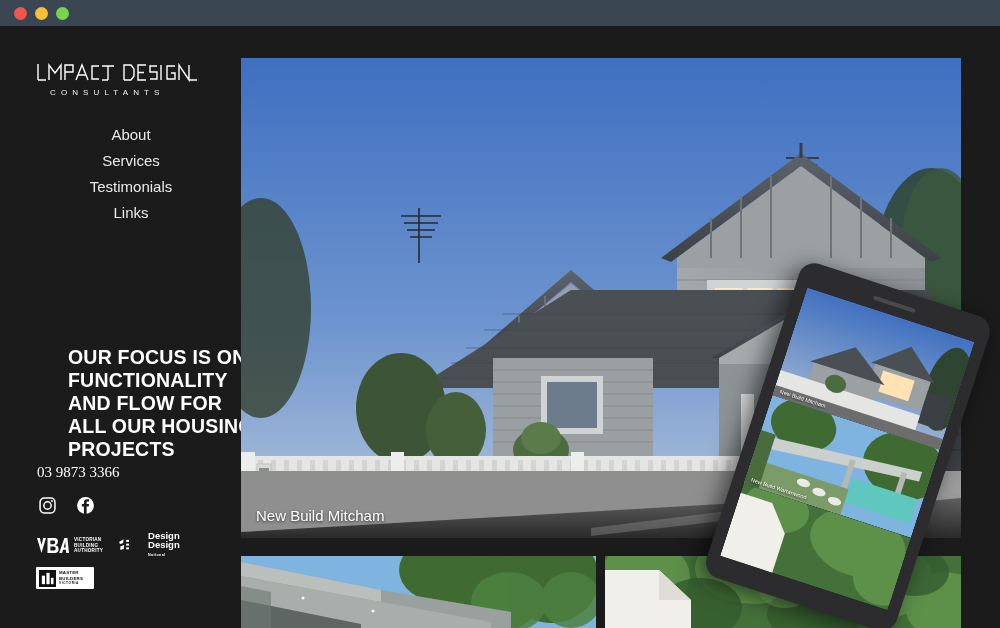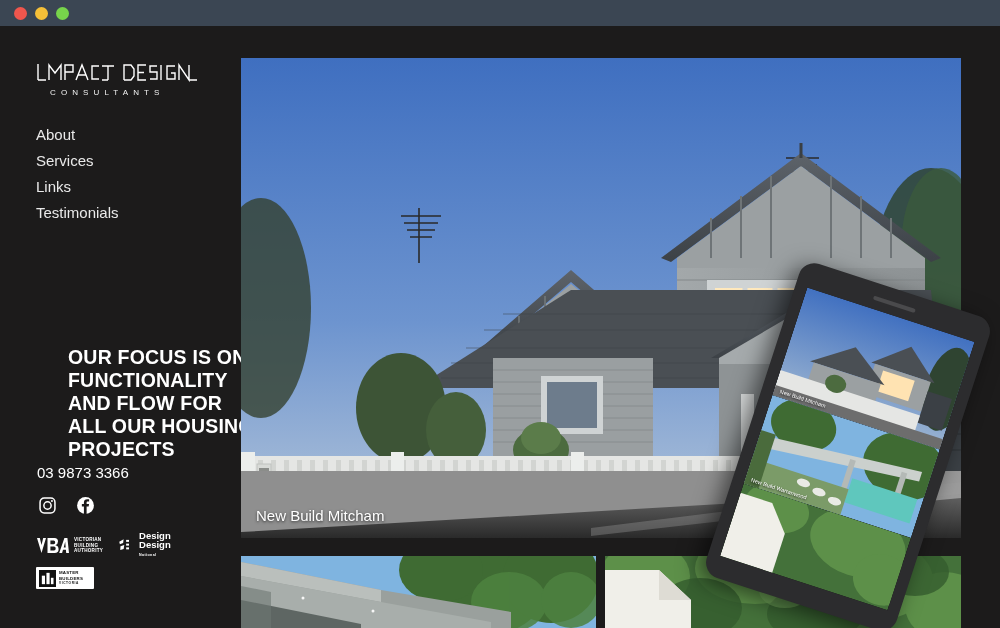--- a/index.html
+++ b/index.html
@@ -45,51 +45,52 @@
   }
 
   
   .nav { position: absolute; left: 36px; top: 96px; width: 190px; }
   .nav-item {
     display: block;
     color: #e9e9e9; font-size: 15px; line-height: 26px;
     margin-bottom: 0px; padding: 0;
     text-decoration: none; cursor: pointer;
     font-family: "Liberation Sans", sans-serif;
+    text-align: center;
   }
   .nav-li { height: 26px; }
 
   
   .tagline {
     position: absolute; left: 36px; top: 320px; width: 190px;
     color: #ffffff;
     font-size: 19.5px; font-weight: bold; line-height: 23px;
     letter-spacing: 0.2px;
     font-family: "Liberation Sans", sans-serif;
     text-transform: uppercase;
     margin-left: 32px;
   }
   .phone {
     position: absolute; left: 37px; top: 438px;
     color: #ffffff; font-size: 15px;
-    font-family: Liberation Sans, sans-serif;
+    font-family: Liberation Serif, serif;
   }
 
   
   .social { position: absolute; left: 38px; top: 470px; display: flex; gap: 19px; align-items: center; }
   .social-icon { width: 19px; height: 19px; display: block; cursor: pointer; }
 
   
   .accreds { position: absolute; left: 36px; top: 505px; width: 190px; }
   .accred-row1 { display: flex; align-items: center; gap: 15px; }
   .accred-row2 { margin-top: 7px; }
   .vba { display: flex; align-items: center; gap: 4px; }
   .vba-text { font-size: 4.6px; font-weight: bold; color: #fff; line-height: 5.6px;
               letter-spacing: 0.25px; font-family:"Liberation Sans", sans-serif; }
-  .dm { display: flex; align-items: center; gap: 6px; justify-content: center; }
+  .dm { display: flex; align-items: center; gap: 15px; justify-content: center; }
   .dm-text { color: #fff; font-weight: bold; font-size: 9.5px; line-height: 9.4px;
              font-family:"Liberation Sans", sans-serif; }
   .dm-sub { font-size: 3.6px; letter-spacing: 0.4px; margin-top: 1px; }
   .mbv {
     background: #fff; width: 58px; height: 22px; border-radius: 1px;
     display: flex; align-items: center; gap: 3px; padding: 2px 3px;
   }
   .mbv-text { color: #111; font-weight: bold; font-size: 4.4px; line-height: 5.4px;
               letter-spacing: .2px; font-family:"Liberation Sans", sans-serif; }
   .mbv-sub { font-size: 3.2px; letter-spacing: .6px; }
@@ -198,24 +199,24 @@
       </div>
 
       <nav class="nav">
         <div class="nav-li">
           <a class="nav-item">About</a>
         </div>
         <div class="nav-li">
           <a class="nav-item">Services</a>
         </div>
         <div class="nav-li">
+          <a class="nav-item">Testimonials</a>
+        </div>
+        <div class="nav-li">
           <a class="nav-item">Links</a>
-        </div>
-        <div class="nav-li">
-          <a class="nav-item">Testimonials</a>
         </div>
       </nav>
 
       <div class="tagline">OUR FOCUS IS ON FUNCTIONALITY AND FLOW FOR ALL OUR HOUSING PROJECTS</div>
 
       <div class="phone">03 9873 3366</div>
 
       <div class="social">
         <span>
           <svg class="social-icon" viewBox="0 0 24 24" fill="none" stroke="#ffffff" stroke-width="1.9">

